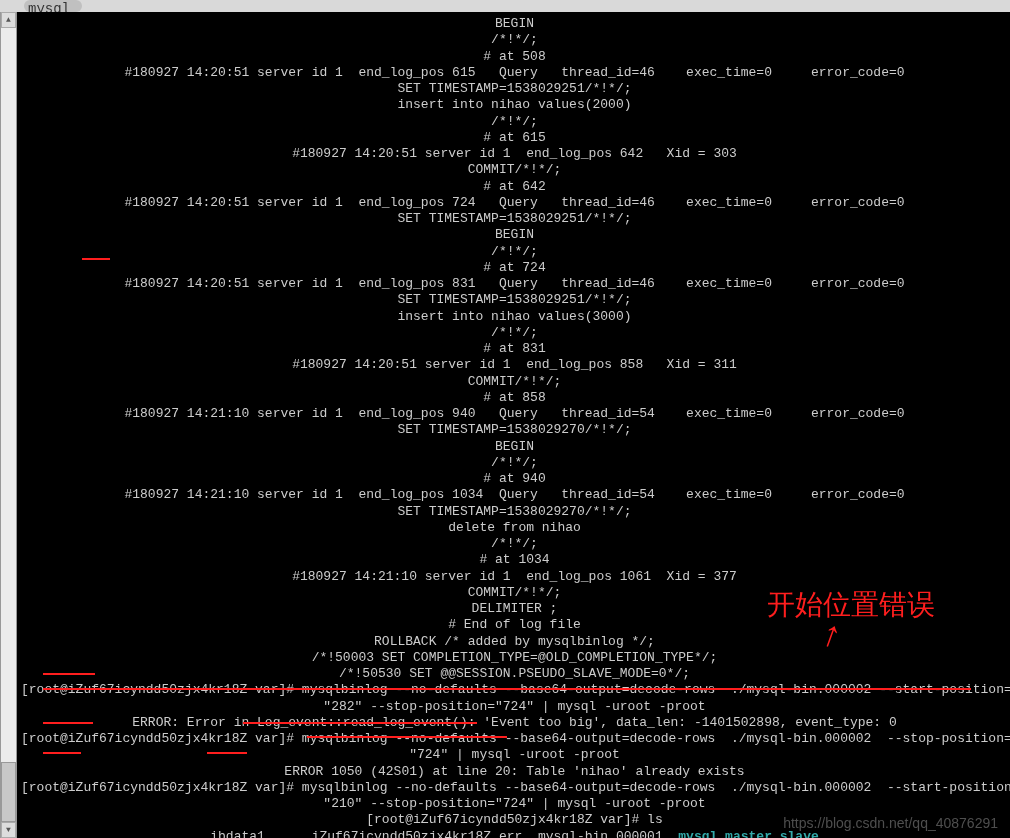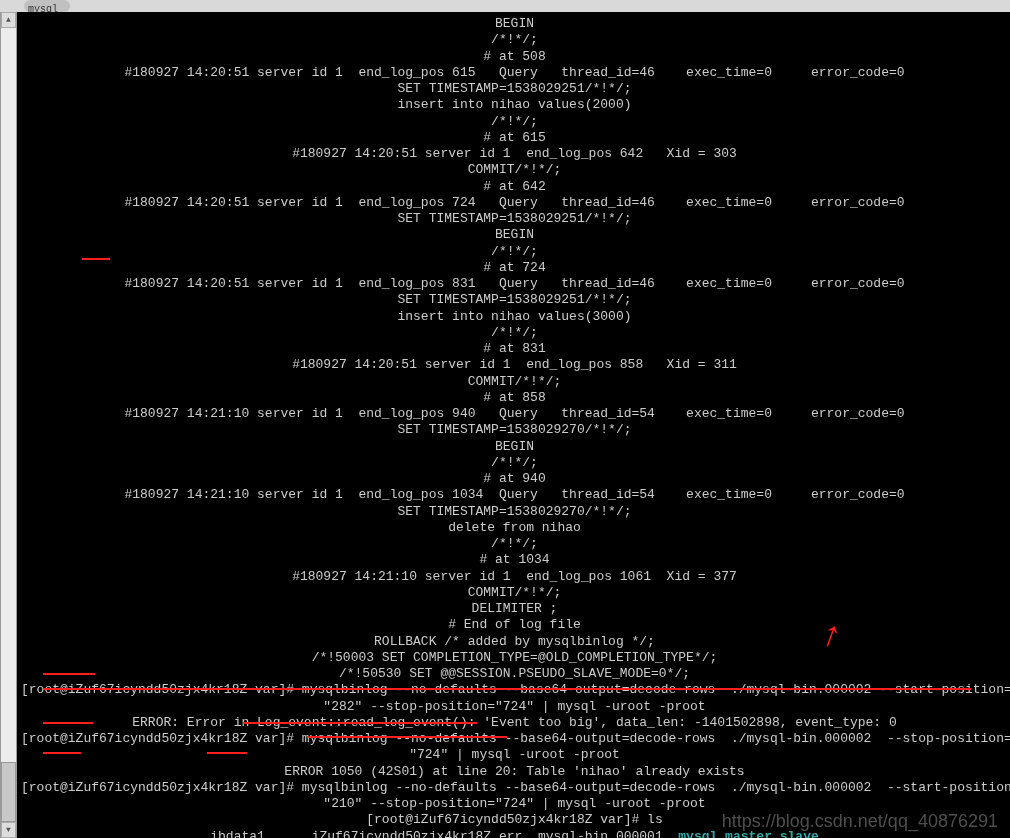--- a/index.html
+++ b/index.html
@@ -16,21 +16,21 @@
 }
 .tab-bar {
   background: #d9d9d9;
   height: 12px;
   display: flex;
   align-items: flex-end;
 }
 .tab {
   background: #c0c0c0;
   color: #333;
-  font-size: 10px;
+  font-size: 14px;
   padding: 8px 12px 0 4px;
   height: 12px;
   margin-left: 24px;
   display: flex;
   align-items: center;
   border-radius: 6px;
 }
 .terminal-wrap {
   display: flex;
   height: calc(100% - 12px);
@@ -100,21 +100,21 @@
   height: 2px;
   background: #ff1e1e;
   z-index: 10;
 }
 .watermark {
   position: absolute;
   bottom: 6px;
   right: 12px;
   color: #707070;
   font-family: Arial, sans-serif;
-  font-size: 18px;
+  font-size: 14px;
   opacity: 0.7;
   z-index: 50;
 }
 </style>
 </head>
 <body>
 
 <div class="tab-bar">
   <div class="tab">
     <span>mysql</span>
@@ -124,18 +124,19 @@
 <div class="terminal-wrap">
   <div class="scrollbar">
     <div class="arrow">▲</div>
     <div class="track">
       <div class="thumb"></div>
     </div>
     <div class="arrow">▼</div>
   </div>
   <div class="terminal" id="terminal"><div class="line term-white"></div><div class="line term-white">BEGIN</div><div class="line term-white">/*!*/;</div><div class="line term-white"># at 508</div><div class="line term-white">#180927 14:20:51 server id 1  end_log_pos 615   Query   thread_id=46    exec_time=0     error_code=0</div><div class="line term-white">SET TIMESTAMP=1538029251/*!*/;</div><div class="line term-white">insert into nihao values(2000)</div><div class="line term-white">/*!*/;</div><div class="line term-white"># at 615</div><div class="line term-white">#180927 14:20:51 server id 1  end_log_pos 642   Xid = 303</div><div class="line term-white">COMMIT/*!*/;</div><div class="line term-white"># at 642</div><div class="line term-white">#180927 14:20:51 server id 1  end_log_pos 724   Query   thread_id=46    exec_time=0     error_code=0</div><div class="line term-white">SET TIMESTAMP=1538029251/*!*/;</div><div class="line term-white">BEGIN</div><div class="line term-white">/*!*/;</div><div class="line term-white"># at 724</div><div class="line term-white">#180927 14:20:51 server id 1  end_log_pos 831   Query   thread_id=46    exec_time=0     error_code=0</div><div class="line term-white">SET TIMESTAMP=1538029251/*!*/;</div><div class="line term-white">insert into nihao values(3000)</div><div class="line term-white">/*!*/;</div><div class="line term-white"># at 831</div><div class="line term-white">#180927 14:20:51 server id 1  end_log_pos 858   Xid = 311</div><div class="line term-white">COMMIT/*!*/;</div><div class="line term-white"># at 858</div><div class="line term-white">#180927 14:21:10 server id 1  end_log_pos 940   Query   thread_id=54    exec_time=0     error_code=0</div><div class="line term-white">SET TIMESTAMP=1538029270/*!*/;</div><div class="line term-white">BEGIN</div><div class="line term-white">/*!*/;</div><div class="line term-white"># at 940</div><div class="line term-white">#180927 14:21:10 server id 1  end_log_pos 1034  Query   thread_id=54    exec_time=0     error_code=0</div><div class="line term-white">SET TIMESTAMP=1538029270/*!*/;</div><div class="line term-white">delete from nihao</div><div class="line term-white">/*!*/;</div><div class="line term-white"># at 1034</div><div class="line term-white">#180927 14:21:10 server id 1  end_log_pos 1061  Xid = 377</div><div class="line term-white">COMMIT/*!*/;</div><div class="line term-white">DELIMITER ;</div><div class="line term-white"># End of log file</div><div class="line term-white">ROLLBACK /* added by mysqlbinlog */;</div><div class="line term-white">/*!50003 SET COMPLETION_TYPE=@OLD_COMPLETION_TYPE*/;</div><div class="line term-white">/*!50530 SET @@SESSION.PSEUDO_SLAVE_MODE=0*/;</div><div class="line term-white">[root@iZuf67icyndd50zjx4kr18Z var]# mysqlbinlog --no-defaults --base64-output=decode-rows  ./mysql-bin.000002 --start-position=</div><div class="line term-white">"282" --stop-position="724" | mysql -uroot -proot</div><div class="line term-white">ERROR: Error in Log_event::read_log_event(): 'Event too big', data_len: -1401502898, event_type: 0</div><div class="line term-white">[root@iZuf67icyndd50zjx4kr18Z var]# mysqlbinlog --no-defaults --base64-output=decode-rows  ./mysql-bin.000002  --stop-position=</div><div class="line term-white">"724" | mysql -uroot -proot</div><div class="line term-white">ERROR 1050 (42S01) at line 20: Table 'nihao' already exists</div><div class="line term-white">[root@iZuf67icyndd50zjx4kr18Z var]# mysqlbinlog --no-defaults --base64-output=decode-rows  ./mysql-bin.000002  --start-position=</div><div class="line term-white">"210" --stop-position="724" | mysql -uroot -proot</div><div class="line term-white">[root@iZuf67icyndd50zjx4kr18Z var]# ls</div><div class="line"><span class="term-white">ibdata1      iZuf67icyndd50zjx4kr18Z.err  mysql-bin.000001  </span><span class="term-cyan">mysql_master_slave</span></div>
     
+    <div class="annotation-text">开始位置错误</div>
     <div class="annotation-arrow">↑</div>
     <div id="underlines"><div class="red-underline" style="top: 246px; left: 65px; width: 28px;"></div><div class="red-underline" style="top: 661px; left: 26px; width: 52px;"></div><div class="red-underline" style="top: 676px; left: 26px; width: 928px;"></div><div class="red-underline" style="top: 710px; left: 26px; width: 50px;"></div><div class="red-underline" style="top: 710px; left: 226px; width: 234px;"></div><div class="red-underline" style="top: 724px; left: 290px; width: 200px;"></div><div class="red-underline" style="top: 740px; left: 26px; width: 38px;"></div><div class="red-underline" style="top: 740px; left: 190px; width: 40px;"></div></div>
   </div>
 </div>
 
 <div class="watermark">https://blog.csdn.net/qq_40876291</div>
 
 </body></html>

